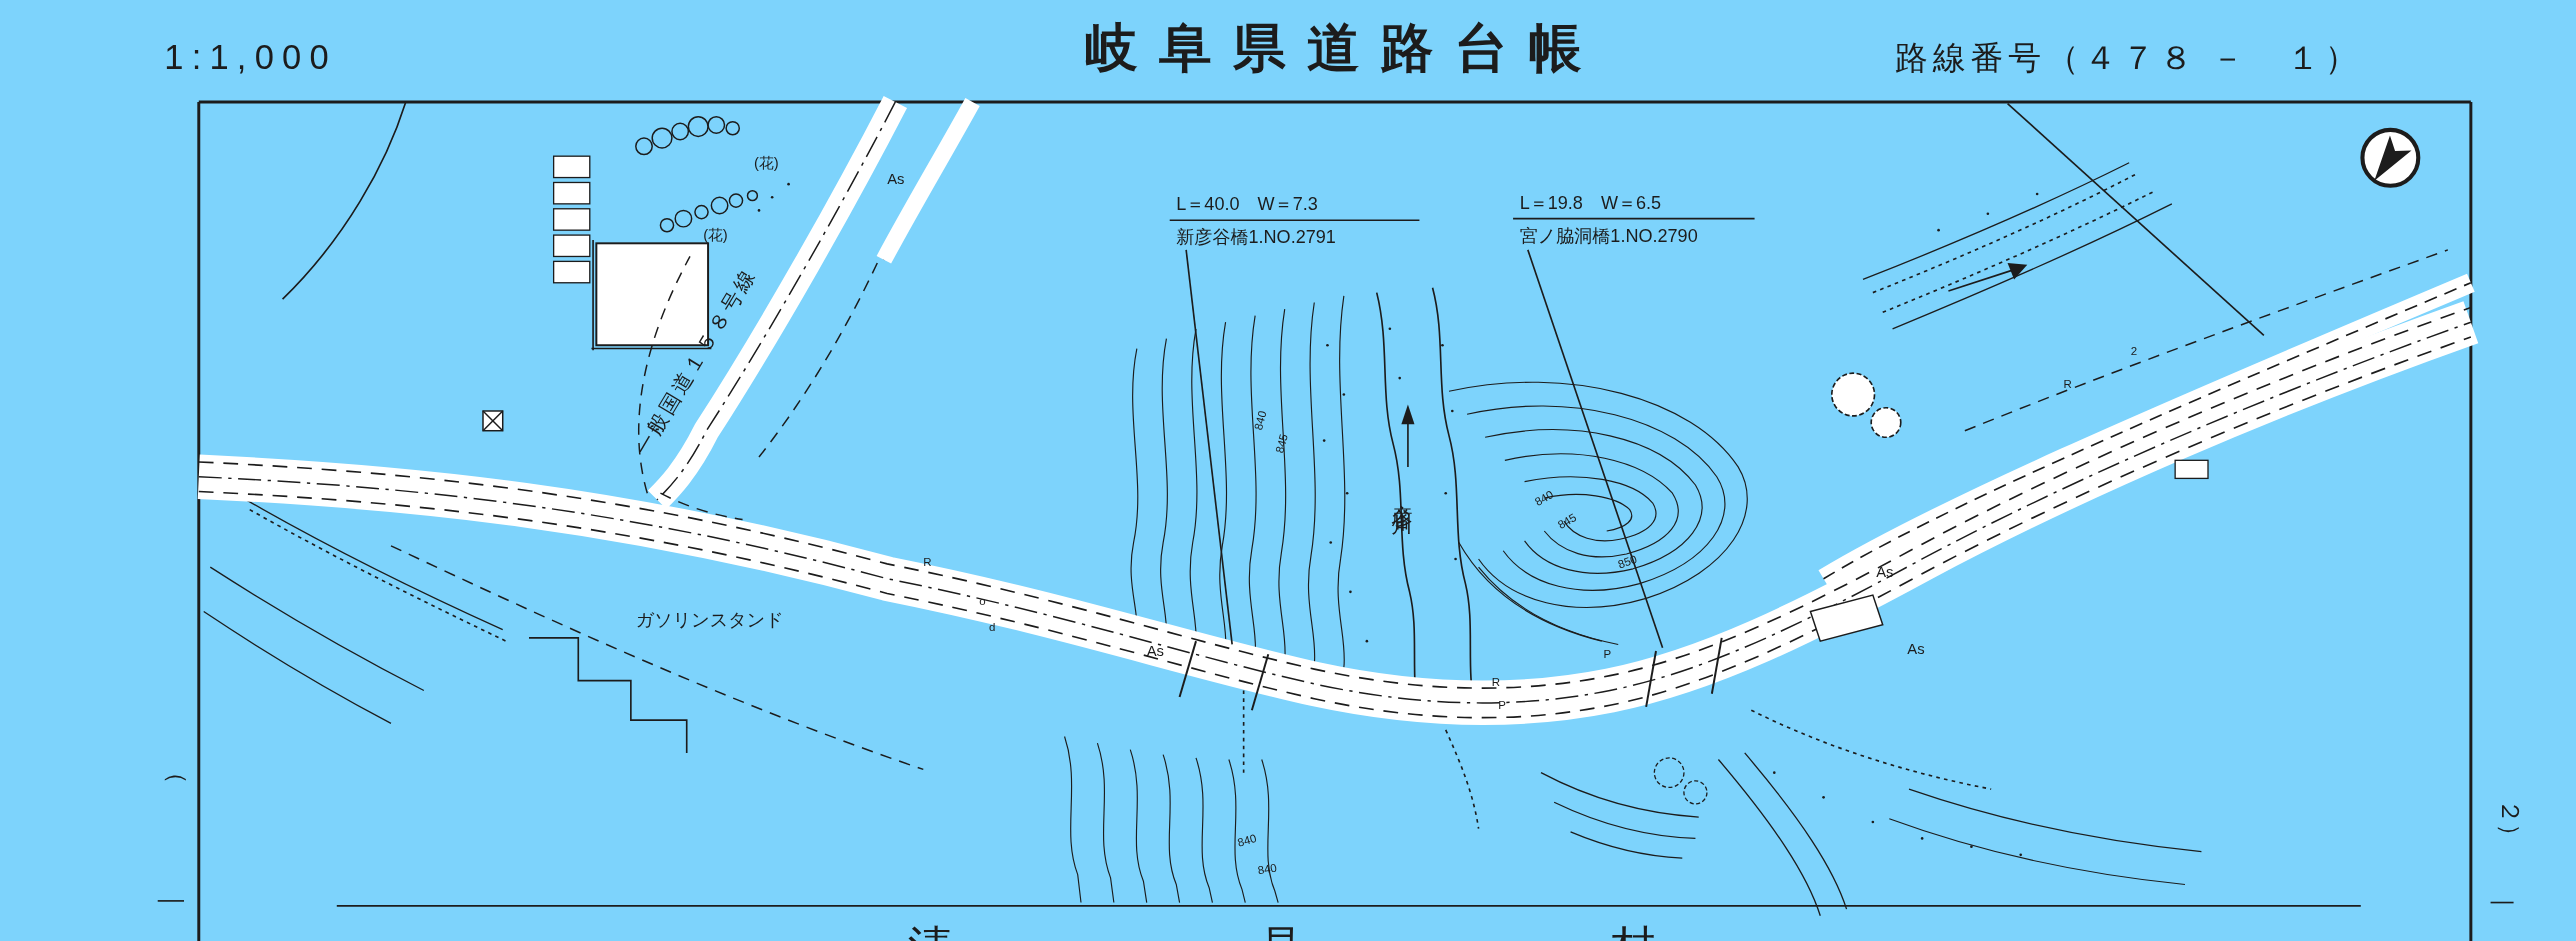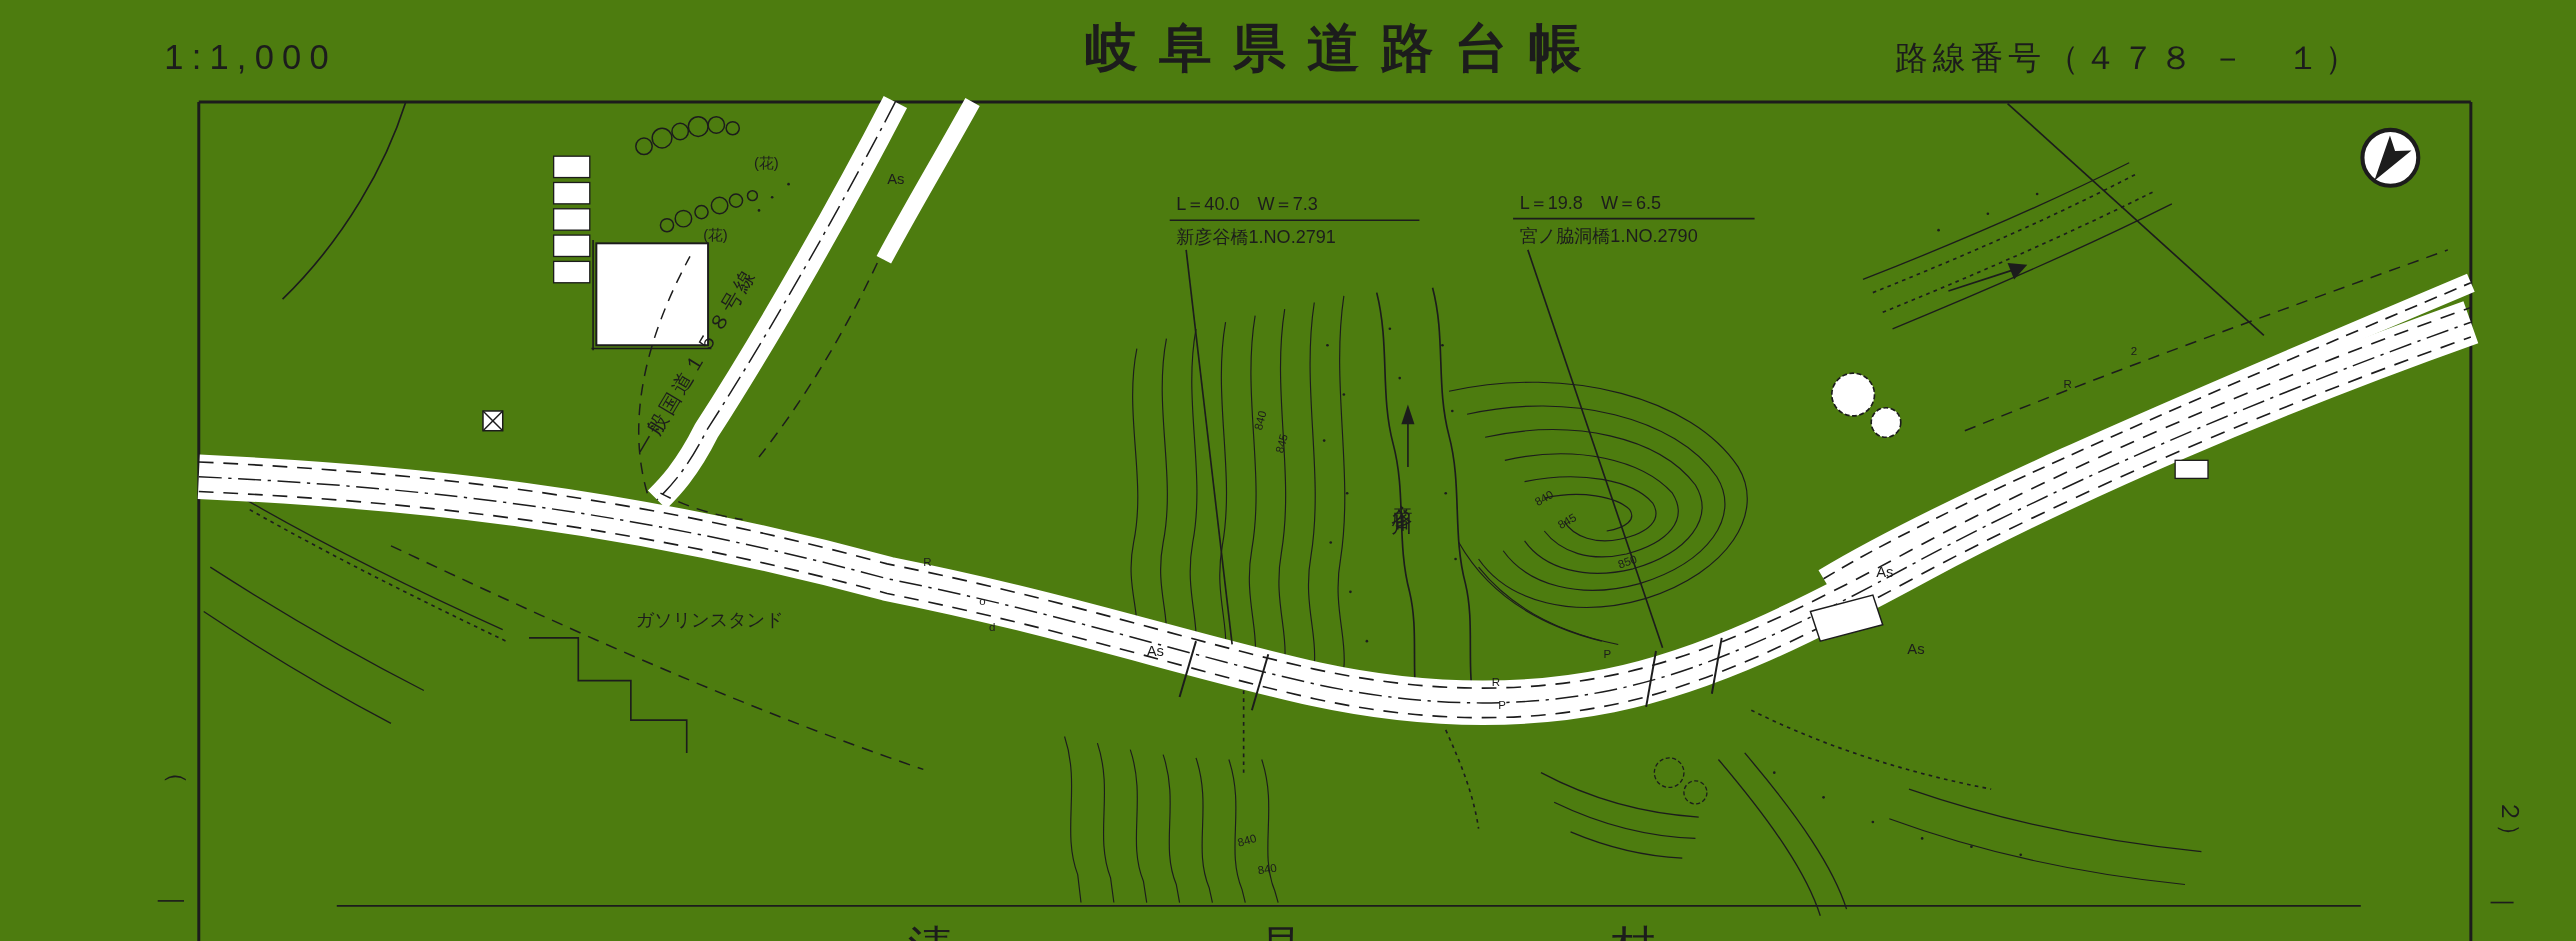--- a/index.html
+++ b/index.html
@@ -1,16 +1,16 @@
 <!DOCTYPE html>
 <html style="font-size:9.6px"><head>
 <meta charset="utf-8">
 <style>
   html,body{margin:0;padding:0;background:#e8e8e8;}
-  .page{position:relative;width:2576px;height:942px;background:#4d7c0f;overflow:hidden;}
+  .page{position:relative;width:2576px;height:942px;background:#7dd3fc;overflow:hidden;}
   svg{display:block;}
   text{font-family:"Liberation Sans","DejaVu Sans",sans-serif;fill:#1c1c1c;}
   .ln{stroke:#1c1c1c;fill:none;stroke-width:1;}
   .thin{stroke-width:.8;}
   .frame{stroke-width:1.8;}
   .white{stroke:#ffffff;fill:none;}
   .comb{stroke-dasharray:2.2 2.6;}
   .dash{stroke-dasharray:7 5;stroke-width:.9;}
   .dashdot{stroke-dasharray:14 4 2 4;stroke-width:.9;}
   .t-head{font-size:21px;letter-spacing:5px;}

